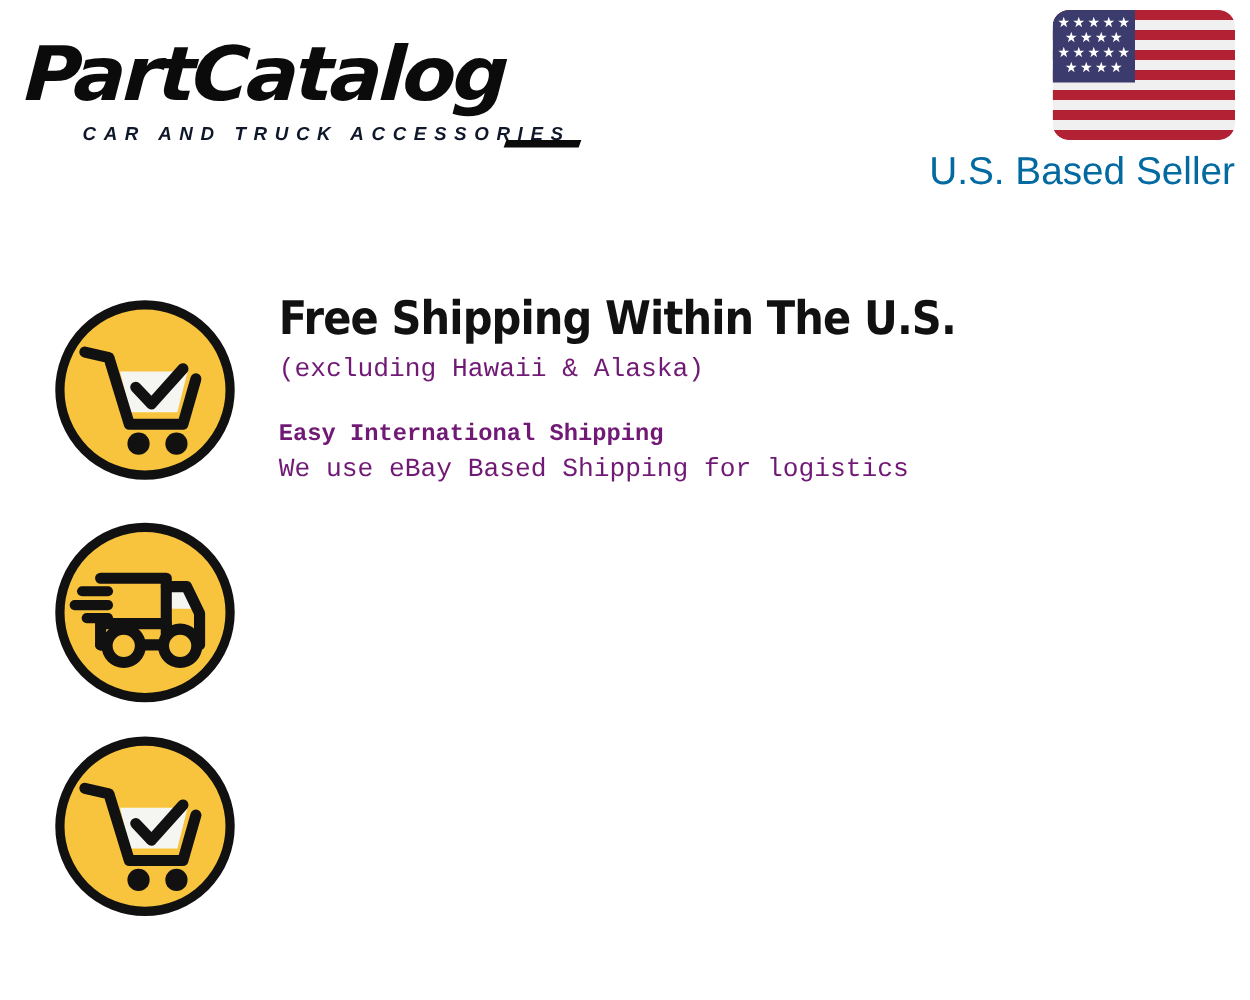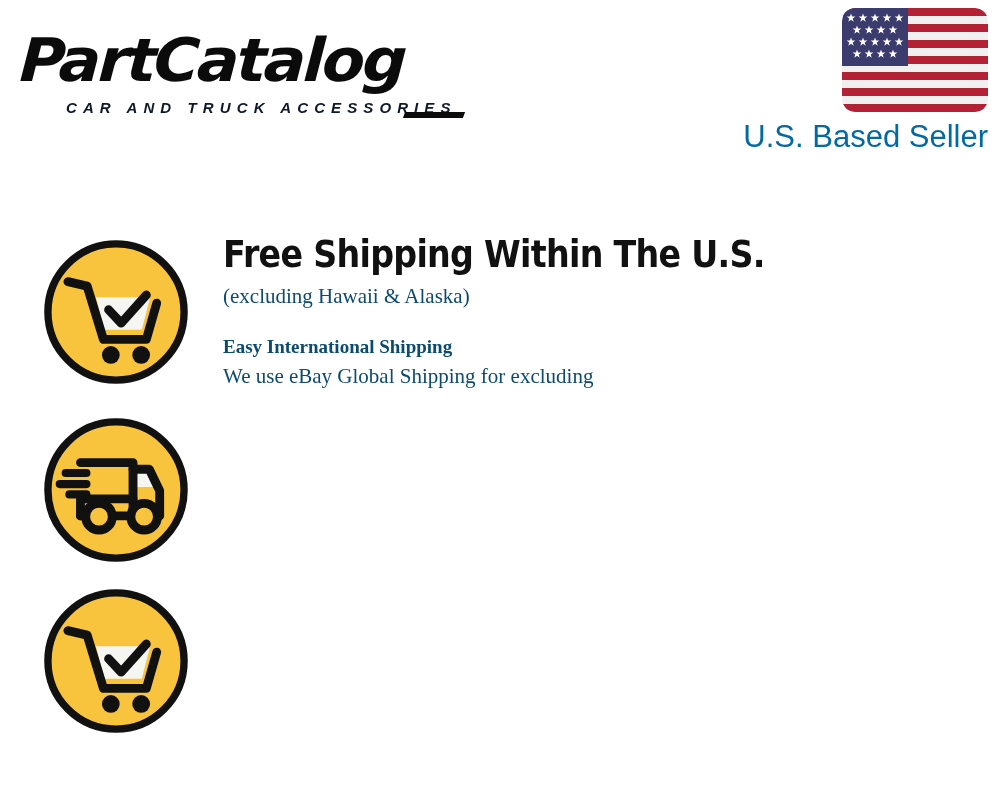--- a/index.html
+++ b/index.html
@@ -138,25 +138,25 @@
     font-weight: 700;
     font-size: 37px;
     line-height: 46px;
     letter-spacing: -0.8px;
     color: #111111;
     white-space: nowrap;
     transform: scaleX(0.9);
     transform-origin: left center;
   }
   .benefit-sub {
-    font-family: Liberation Serif, serif;
+    font-family: Liberation Mono, monospace;
     font-weight: 400;
     font-size: 21px;
     line-height: 31px;
-    color: #0c4a6e;
+    color: #701a75;
     white-space: nowrap;
     margin-top: 3px;
   }
   .benefit-sub.strong {
     font-weight: 700;
     font-size: 19px;
     margin-top: 22px;
     line-height: 26px;
   }
   .benefit-sub.plain2 {
@@ -234,21 +234,21 @@
       <path d="M17.5 29.5 L30.5 32.5 L41.5 68.5 L70.5 68.5 L77.5 44" fill="none" stroke="#111111" stroke-width="6" stroke-linecap="round" stroke-linejoin="round"></path>
       <path d="M34.5 40.5 L76 40.5" fill="none" stroke="#111111" stroke-width="0"></path>
       <path d="M45 48.5 L53.5 57.5 L70.5 38.5" fill="none" stroke="#111111" stroke-width="6" stroke-linecap="round" stroke-linejoin="round"></path>
       <circle cx="46.5" cy="79" r="6" fill="#111111"></circle>
       <circle cx="67" cy="79" r="6" fill="#111111"></circle>
     </svg>
     <div class="benefit-text">
       <div class="benefit-title">Free Shipping Within The U.S.</div>
       <div class="benefit-sub">(excluding Hawaii &amp; Alaska)</div>
       <div class="benefit-sub strong">Easy International Shipping</div>
-      <div class="benefit-sub plain2">We use eBay Global Shipping for excluding</div>
+      <div class="benefit-sub plain2">We use eBay Based Shipping for logistics</div>
     </div>
   </div>
 
   <div class="benefit-row" id="benefit-row-1">
     <svg class="benefit-icon" viewBox="0 0 100 100" xmlns="http://www.w3.org/2000/svg">
       <circle cx="50" cy="50" r="46" fill="#F8C43D" stroke="#111111" stroke-width="5"></circle>
       <polygon points="63.5,36.5 73.5,36.5 78,48 63.5,48" fill="#F5F5F2"></polygon>
       <path d="M26 31.5 L61.5 31.5 L61.5 67.5 L26 67.5" fill="none" stroke="#111111" stroke-width="6" stroke-linecap="round" stroke-linejoin="round"></path>
       <path d="M61.5 36 L72.5 36 L79.5 50.5 L79.5 67.5 L61.5 67.5" fill="none" stroke="#111111" stroke-width="6" stroke-linecap="round" stroke-linejoin="round"></path>
       <path d="M26 67.5 L26 56 L61.5 56" fill="none" stroke="#111111" stroke-width="6" stroke-linecap="round" stroke-linejoin="round"></path>

